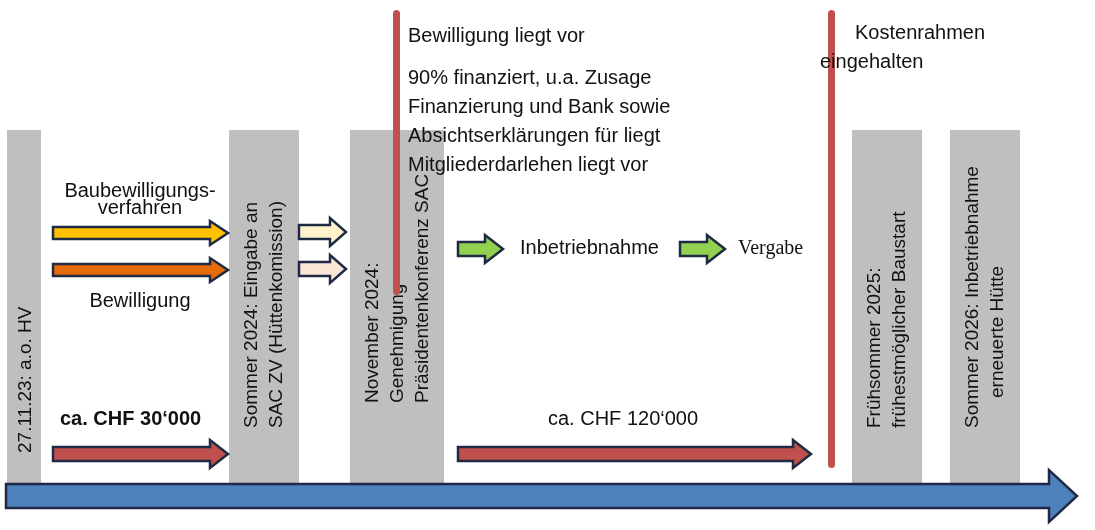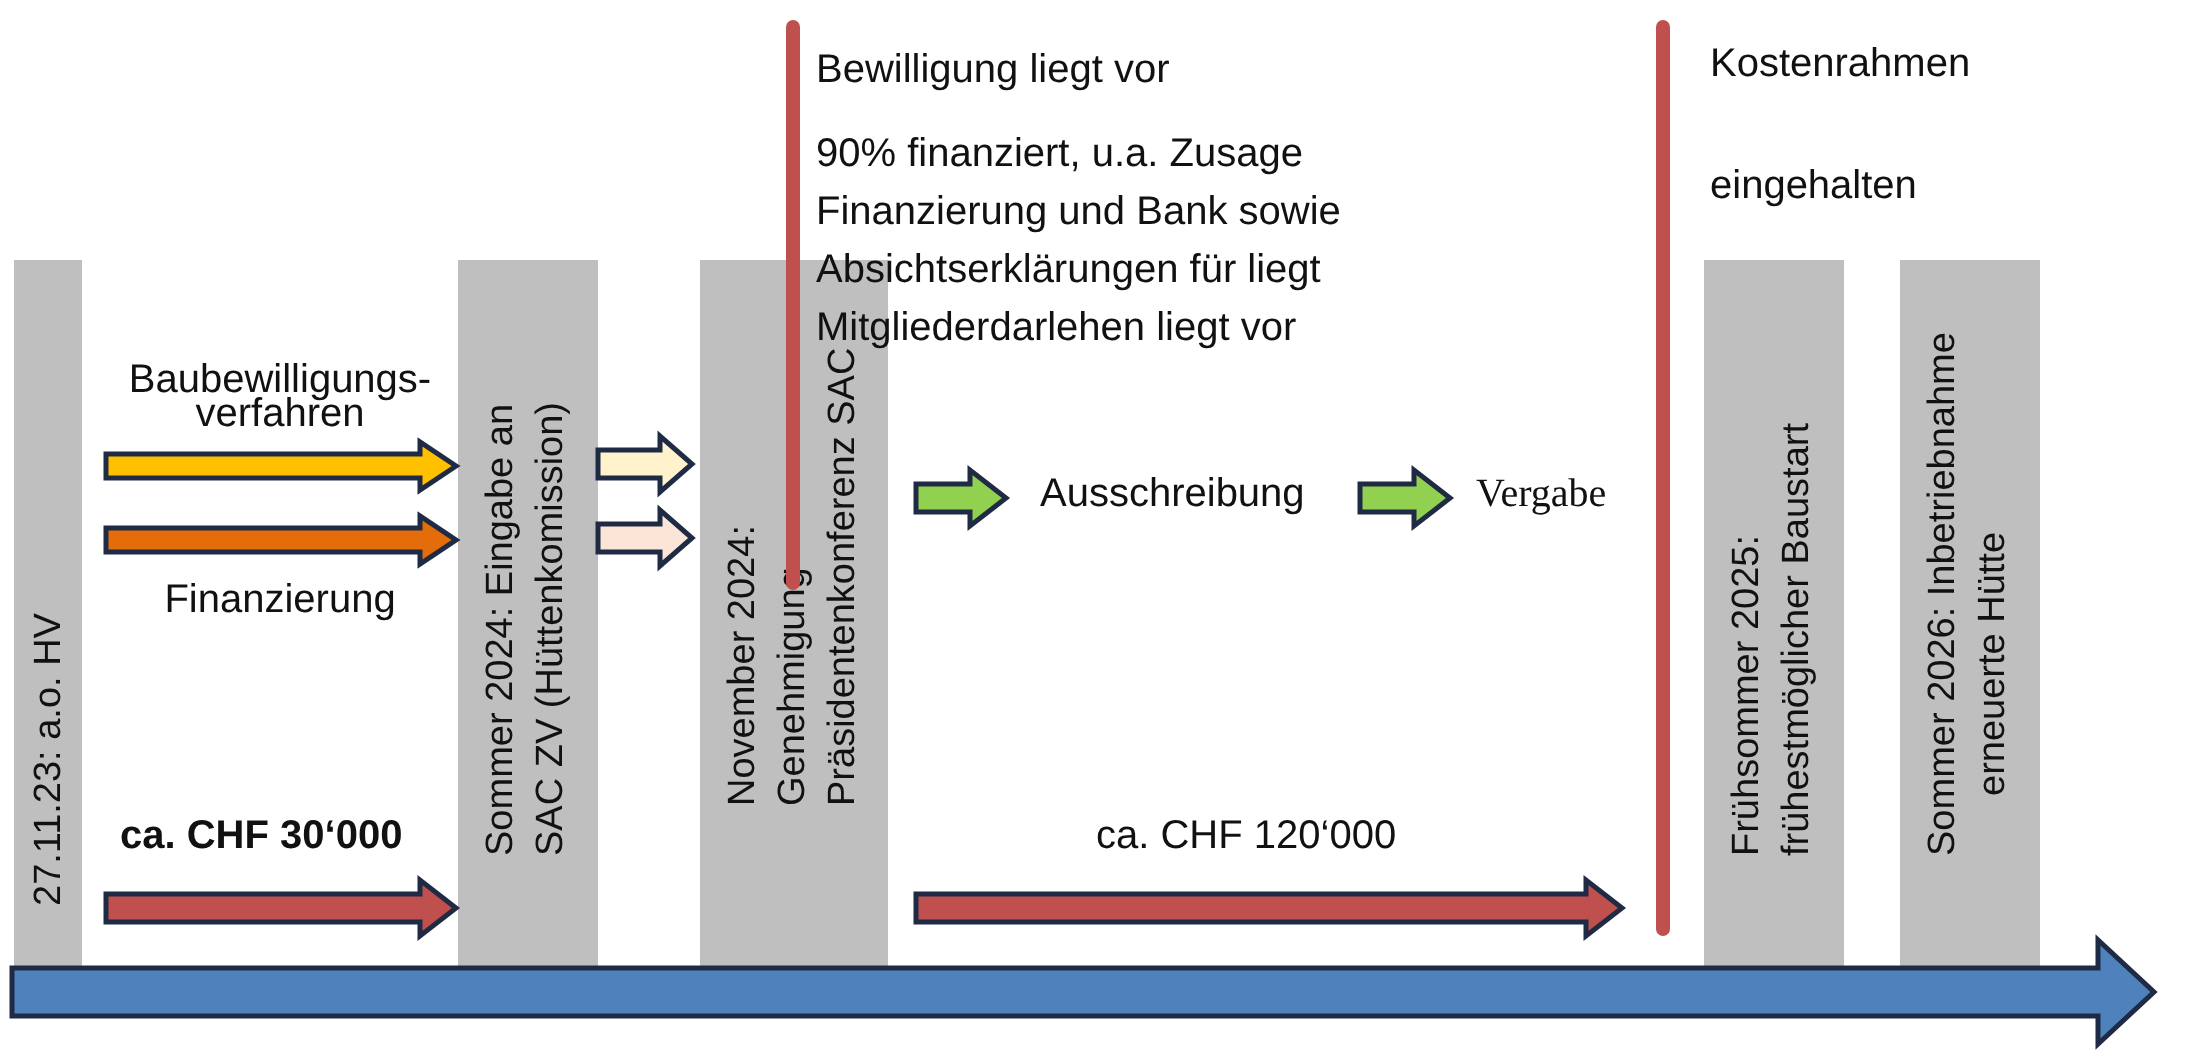--- a/index.html
+++ b/index.html
@@ -51,30 +51,30 @@
 <div class="redline" style="left:393px;top:10px;height:285px;"></div>
 <div class="redline" style="left:828px;top:10px;height:458px;"></div>
 
 <div class="label" style="left:408px;top:21px;">Bewilligung liegt vor</div>
 <div class="label" style="left:408px;top:63px;">90% finanziert, u.a. Zusage</div>
 <div class="label" style="left:408px;top:92px;">Finanzierung und Bank sowie</div>
 <div class="label" style="left:408px;top:121px;">Absichtserklärungen für liegt</div>
 <div class="label" style="left:408px;top:150px;">Mitgliederdarlehen liegt vor</div>
 
 <div class="label" style="left:855px;top:18px;">Kostenrahmen</div>
-<div class="label" style="left:855px;top:47px;margin-top:32px;">eingehalten</div>
+<div class="label" style="left:820px;top:47px;">eingehalten</div>
 
 <div class="label center" style="left:50px;top:164px;width:180px;margin-top:12px;">Baubewilligungs-</div>
 <div class="label center" style="left:50px;top:193px;width:180px;">verfahren</div>
-<div class="label center" style="left:50px;top:286px;width:180px;">Finanzierung</div>
+<div class="label center" style="left:50px;top:286px;width:180px;">Bewilligung</div>
 
 <div class="label" style="left:60px;top:404px;font-weight:bold;">ca. CHF 30‘000</div>
 <div class="label" style="left:548px;top:404px;">ca. CHF 120‘000</div>
 
-<div class="label" style="left:520px;top:233px;">Ausschreibung</div>
+<div class="label" style="left:520px;top:233px;">Inbetriebnahme</div>
 <div class="label" style="left:738px;top:233px;font-family:Liberation Serif, serif;">Vergabe</div>
 
 <svg class="arrow" style="left:52px;top:219px;" width="180" height="28">
   <polygon points="1,8 158,8 158,2 176,14 158,26 158,20 1,20" fill="#ffc000" stroke="#1f2a44" stroke-width="2.5"></polygon>
 </svg>
 <svg class="arrow" style="left:52px;top:256px;" width="180" height="28">
   <polygon points="1,8 158,8 158,2 176,14 158,26 158,20 1,20" fill="#e46c0a" stroke="#1f2a44" stroke-width="2.5"></polygon>
 </svg>
 <svg class="arrow" style="left:298px;top:216px;" width="52" height="32">
   <polygon points="1,9 32,9 32,2 48,16 32,30 32,23 1,23" fill="#fff2cc" stroke="#1f2a44" stroke-width="2.5"></polygon>

